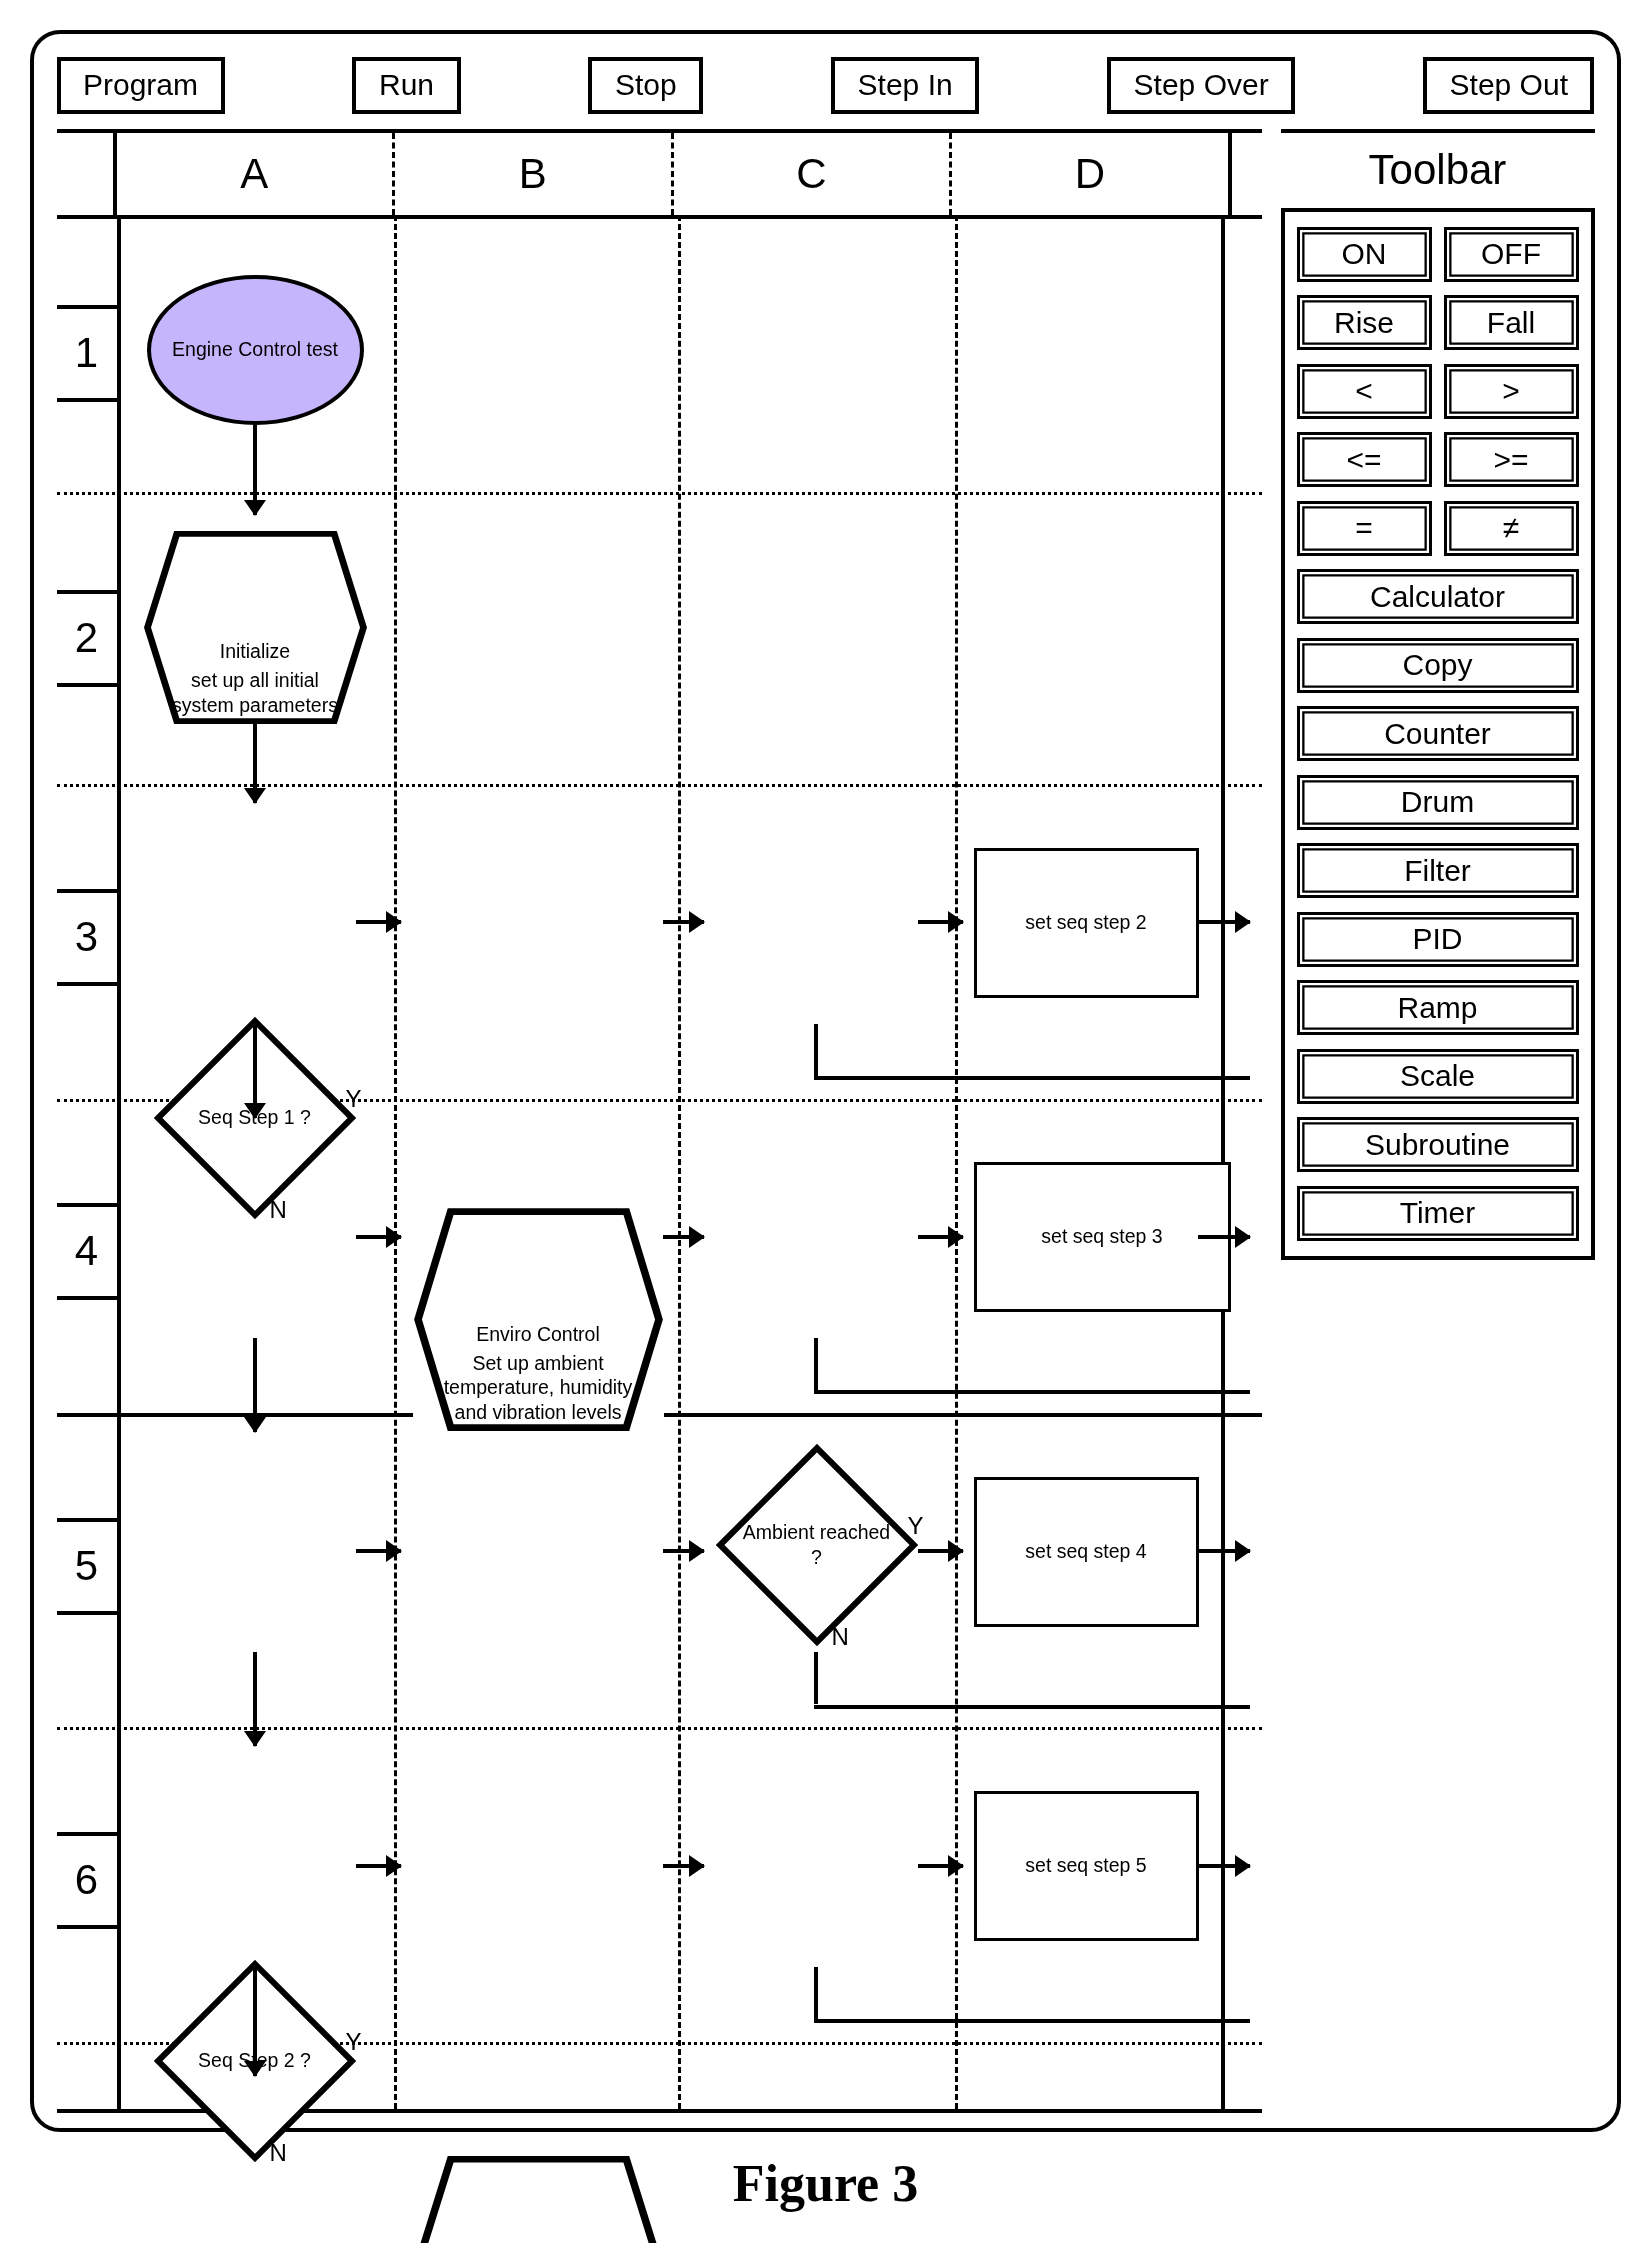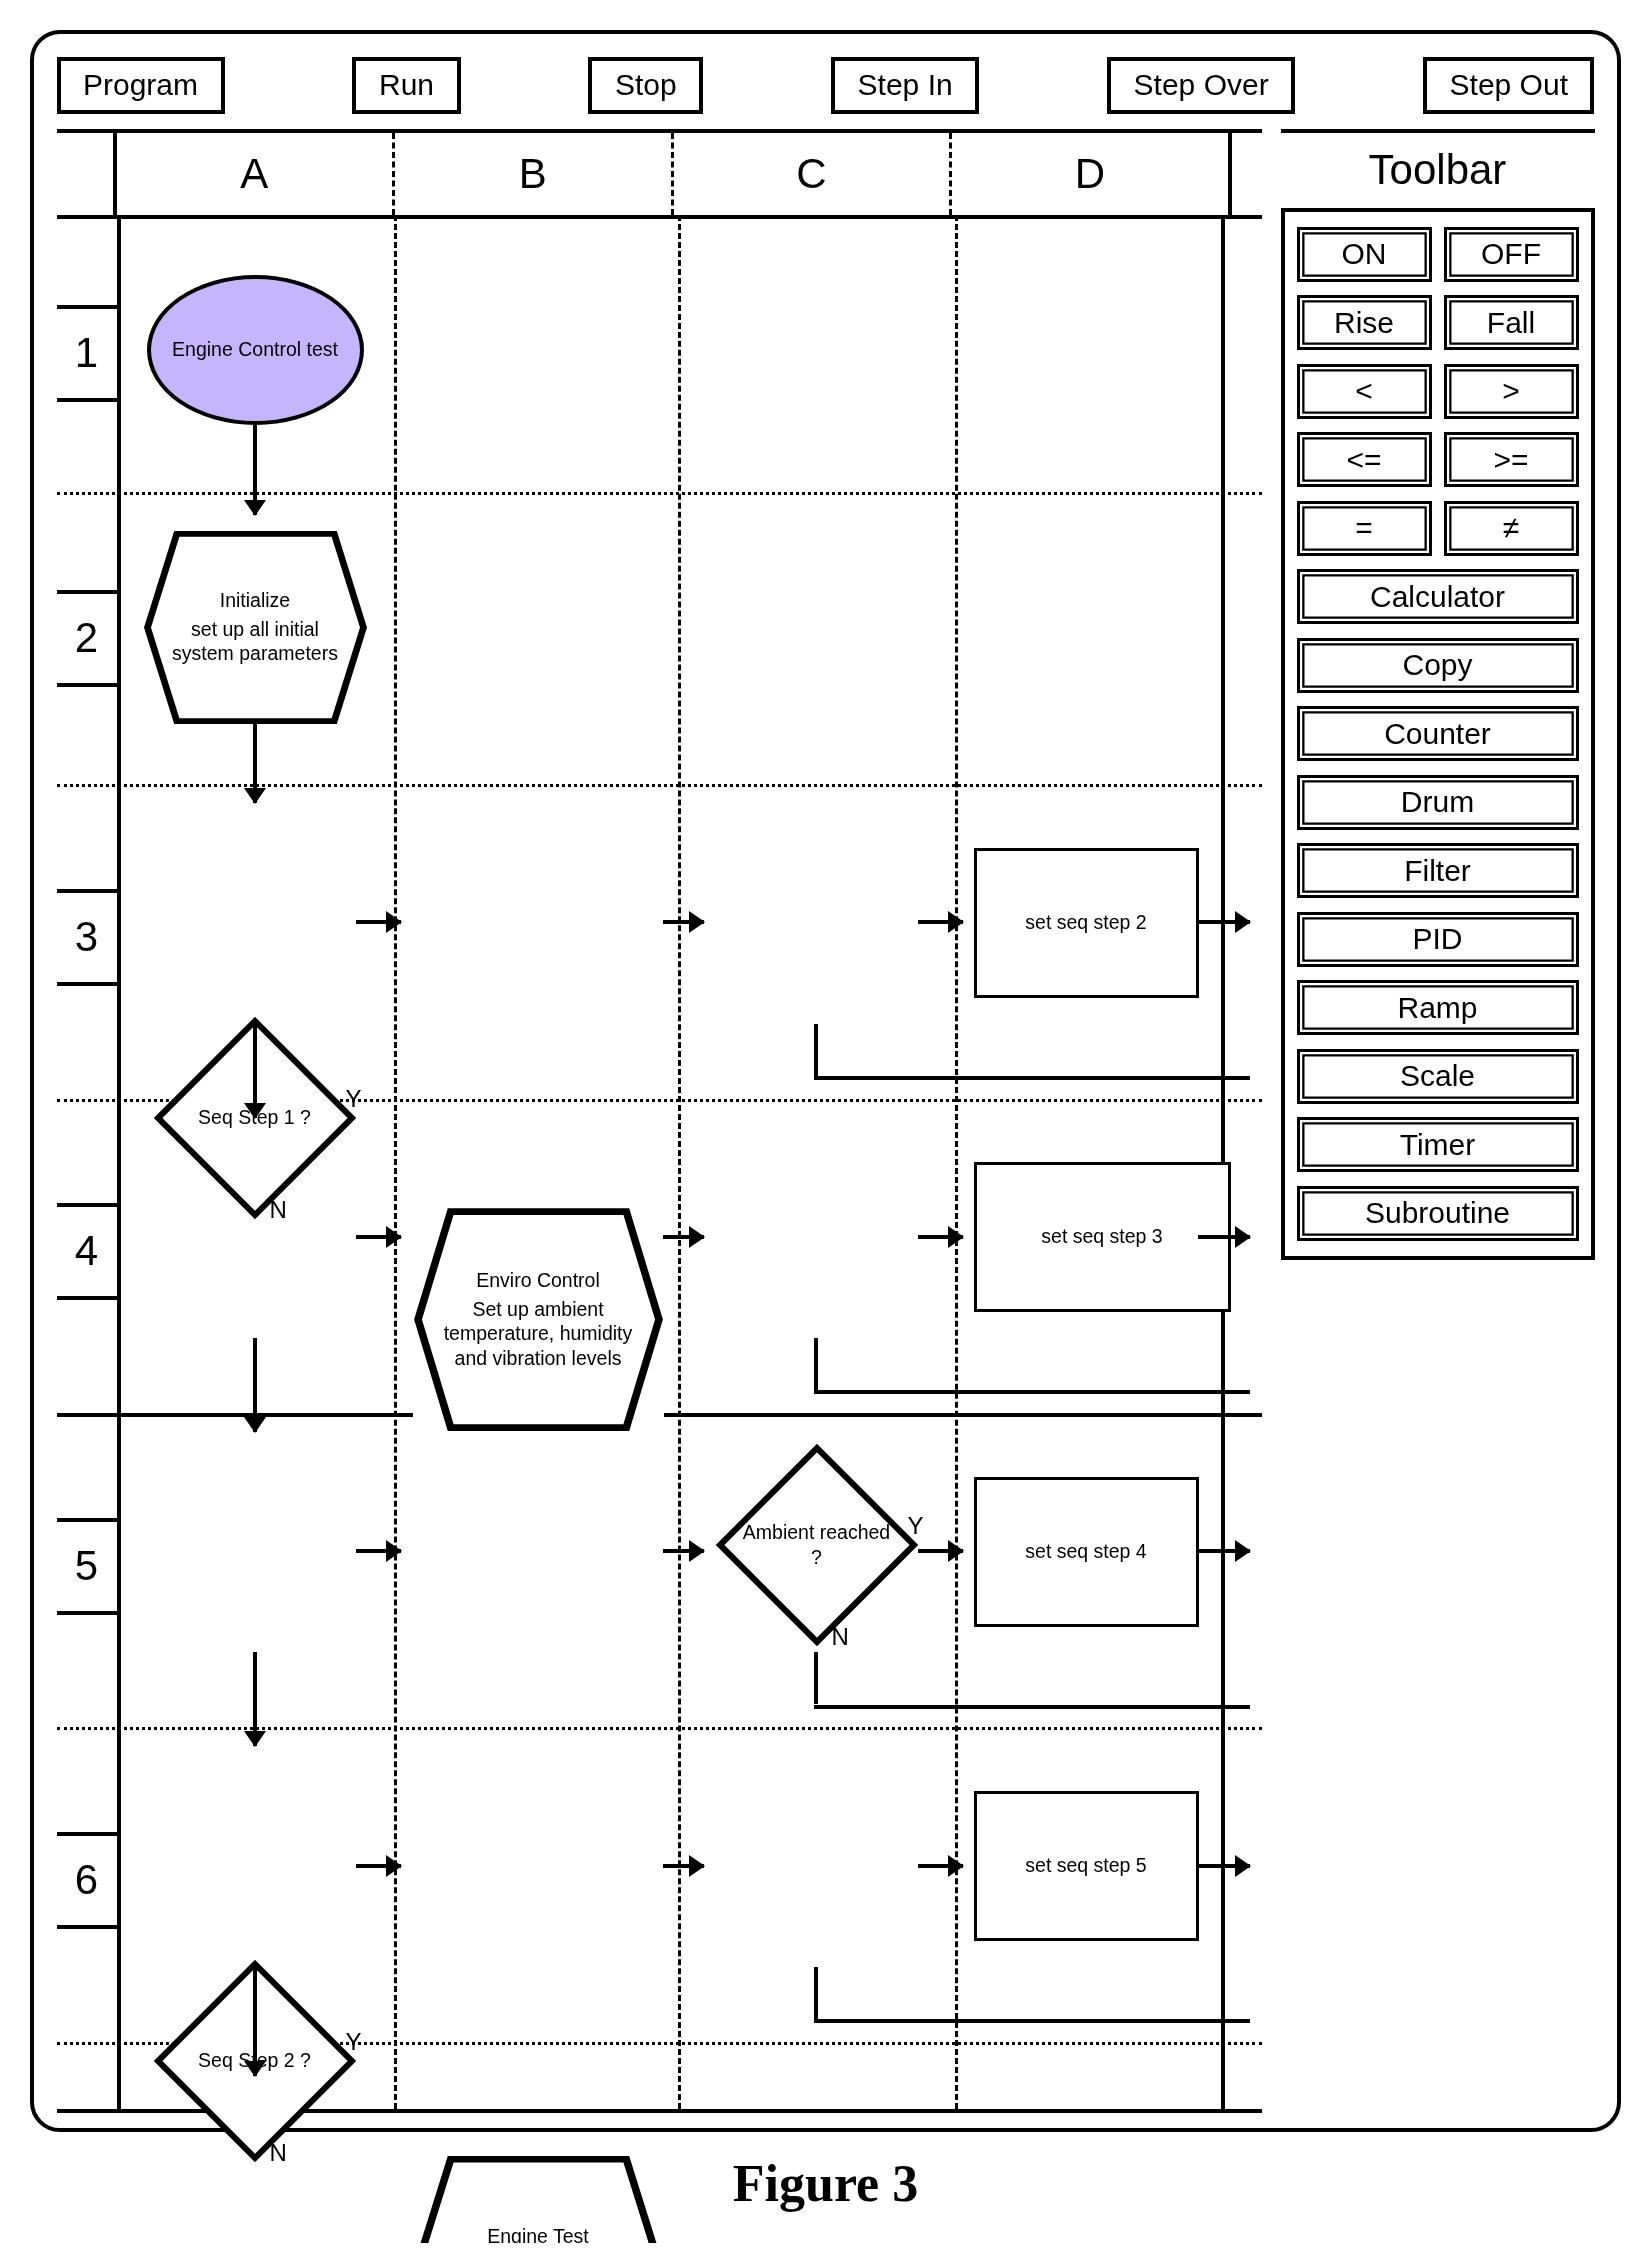--- a/index.html
+++ b/index.html
@@ -105,21 +105,21 @@
   .shape .title { display:block; margin-bottom:4.5px; }
   .ellipse {
     border: 4.5px solid #000;
     border-radius: 50%;
     display:flex; align-items:center; justify-content:center;
     padding: 7.5px 15px;
     background:#c4b5fd;
   }
   .hex {
     position: relative;
-    display:flex; flex-direction:column; align-items:center; justify-content:center;
+    display:flex; flex-direction:column; align-items:center; justify-content:flex-end;
     padding: 7.5px 15px;
     background:#fff;
   }
   .hex svg { position:absolute; inset:0; width:100%; height:100%; }
   .hex .txt { position:relative; z-index:1; }
   .diamond {
     position: relative;
     display:flex; align-items:center; justify-content:center;
   }
   .diamond svg { position:absolute; inset:0; width:100%; height:100%; }
@@ -390,24 +390,24 @@
           <div class="tb-row">
               <button class="tb-btn full">PID</button>
             </div>
           <div class="tb-row">
               <button class="tb-btn full">Ramp</button>
             </div>
           <div class="tb-row">
               <button class="tb-btn full">Scale</button>
             </div>
           <div class="tb-row">
+              <button class="tb-btn full">Subroutine</button>
+            </div>
+          <div class="tb-row">
               <button class="tb-btn full">Timer</button>
-            </div>
-          <div class="tb-row">
-              <button class="tb-btn full">Subroutine</button>
             </div>
         </div>
       </div>
     </div>
   </div>
 
   <div class="caption">Figure 3</div>
 </div>
 
 

